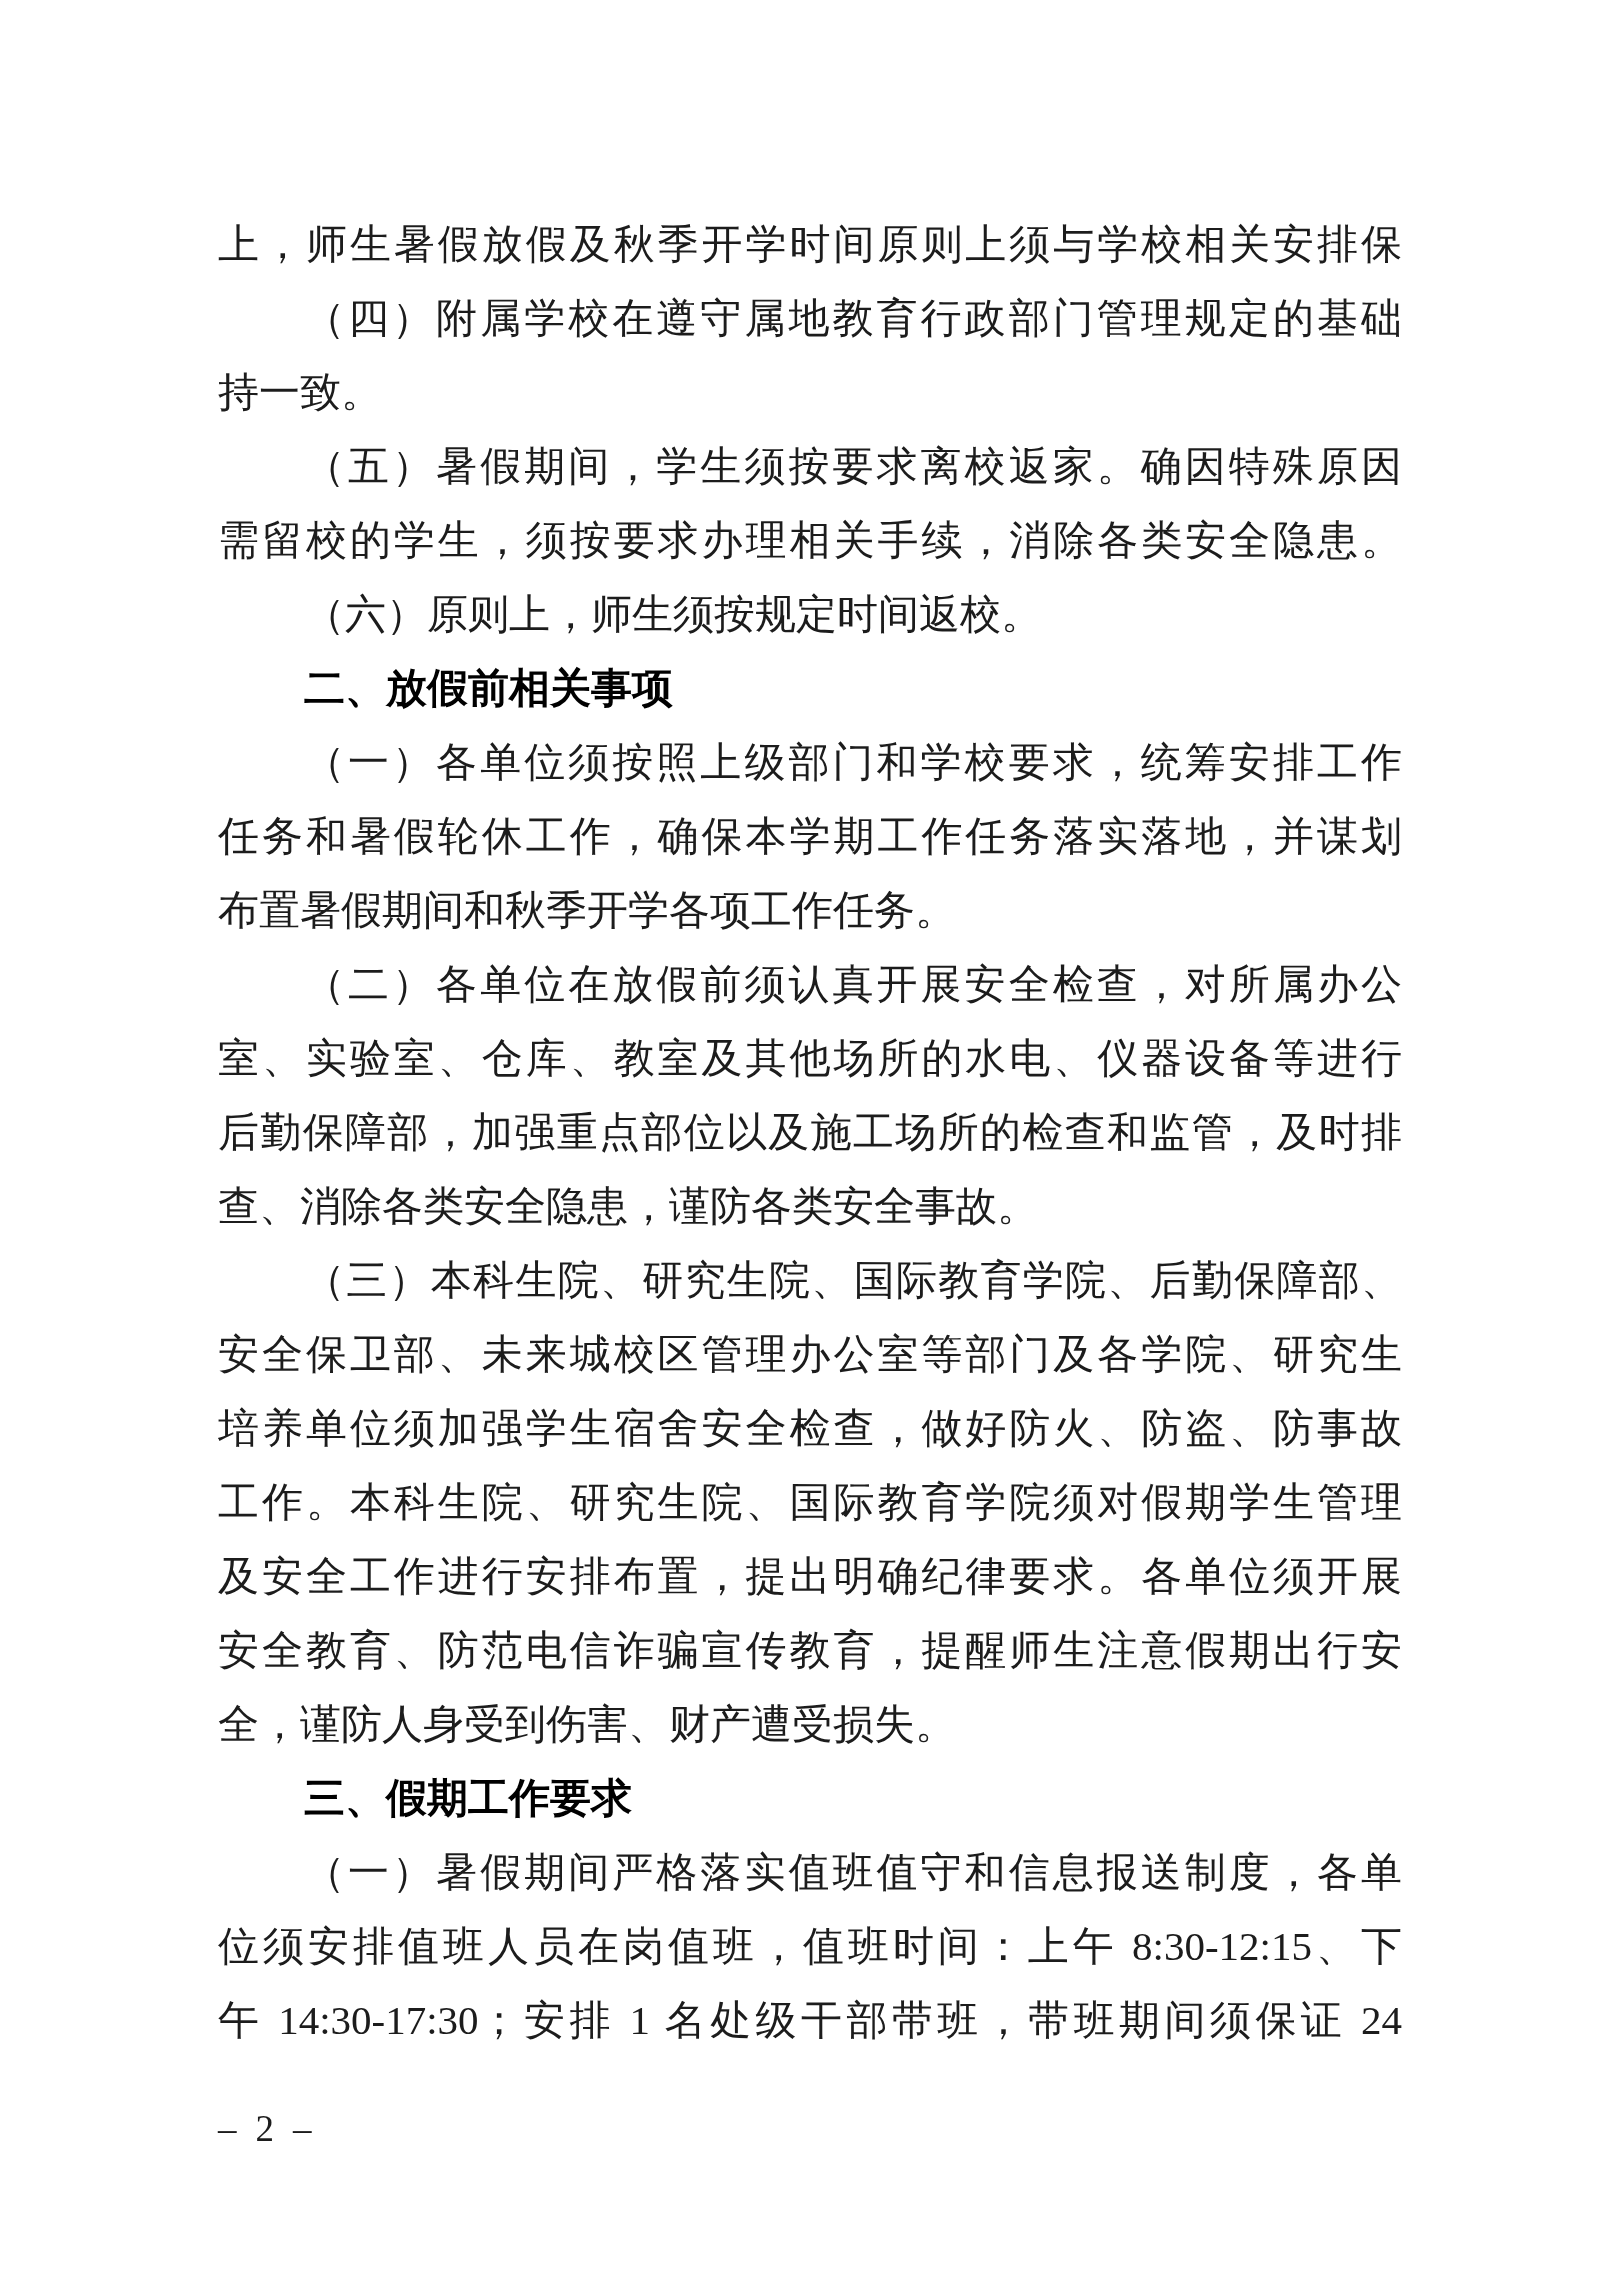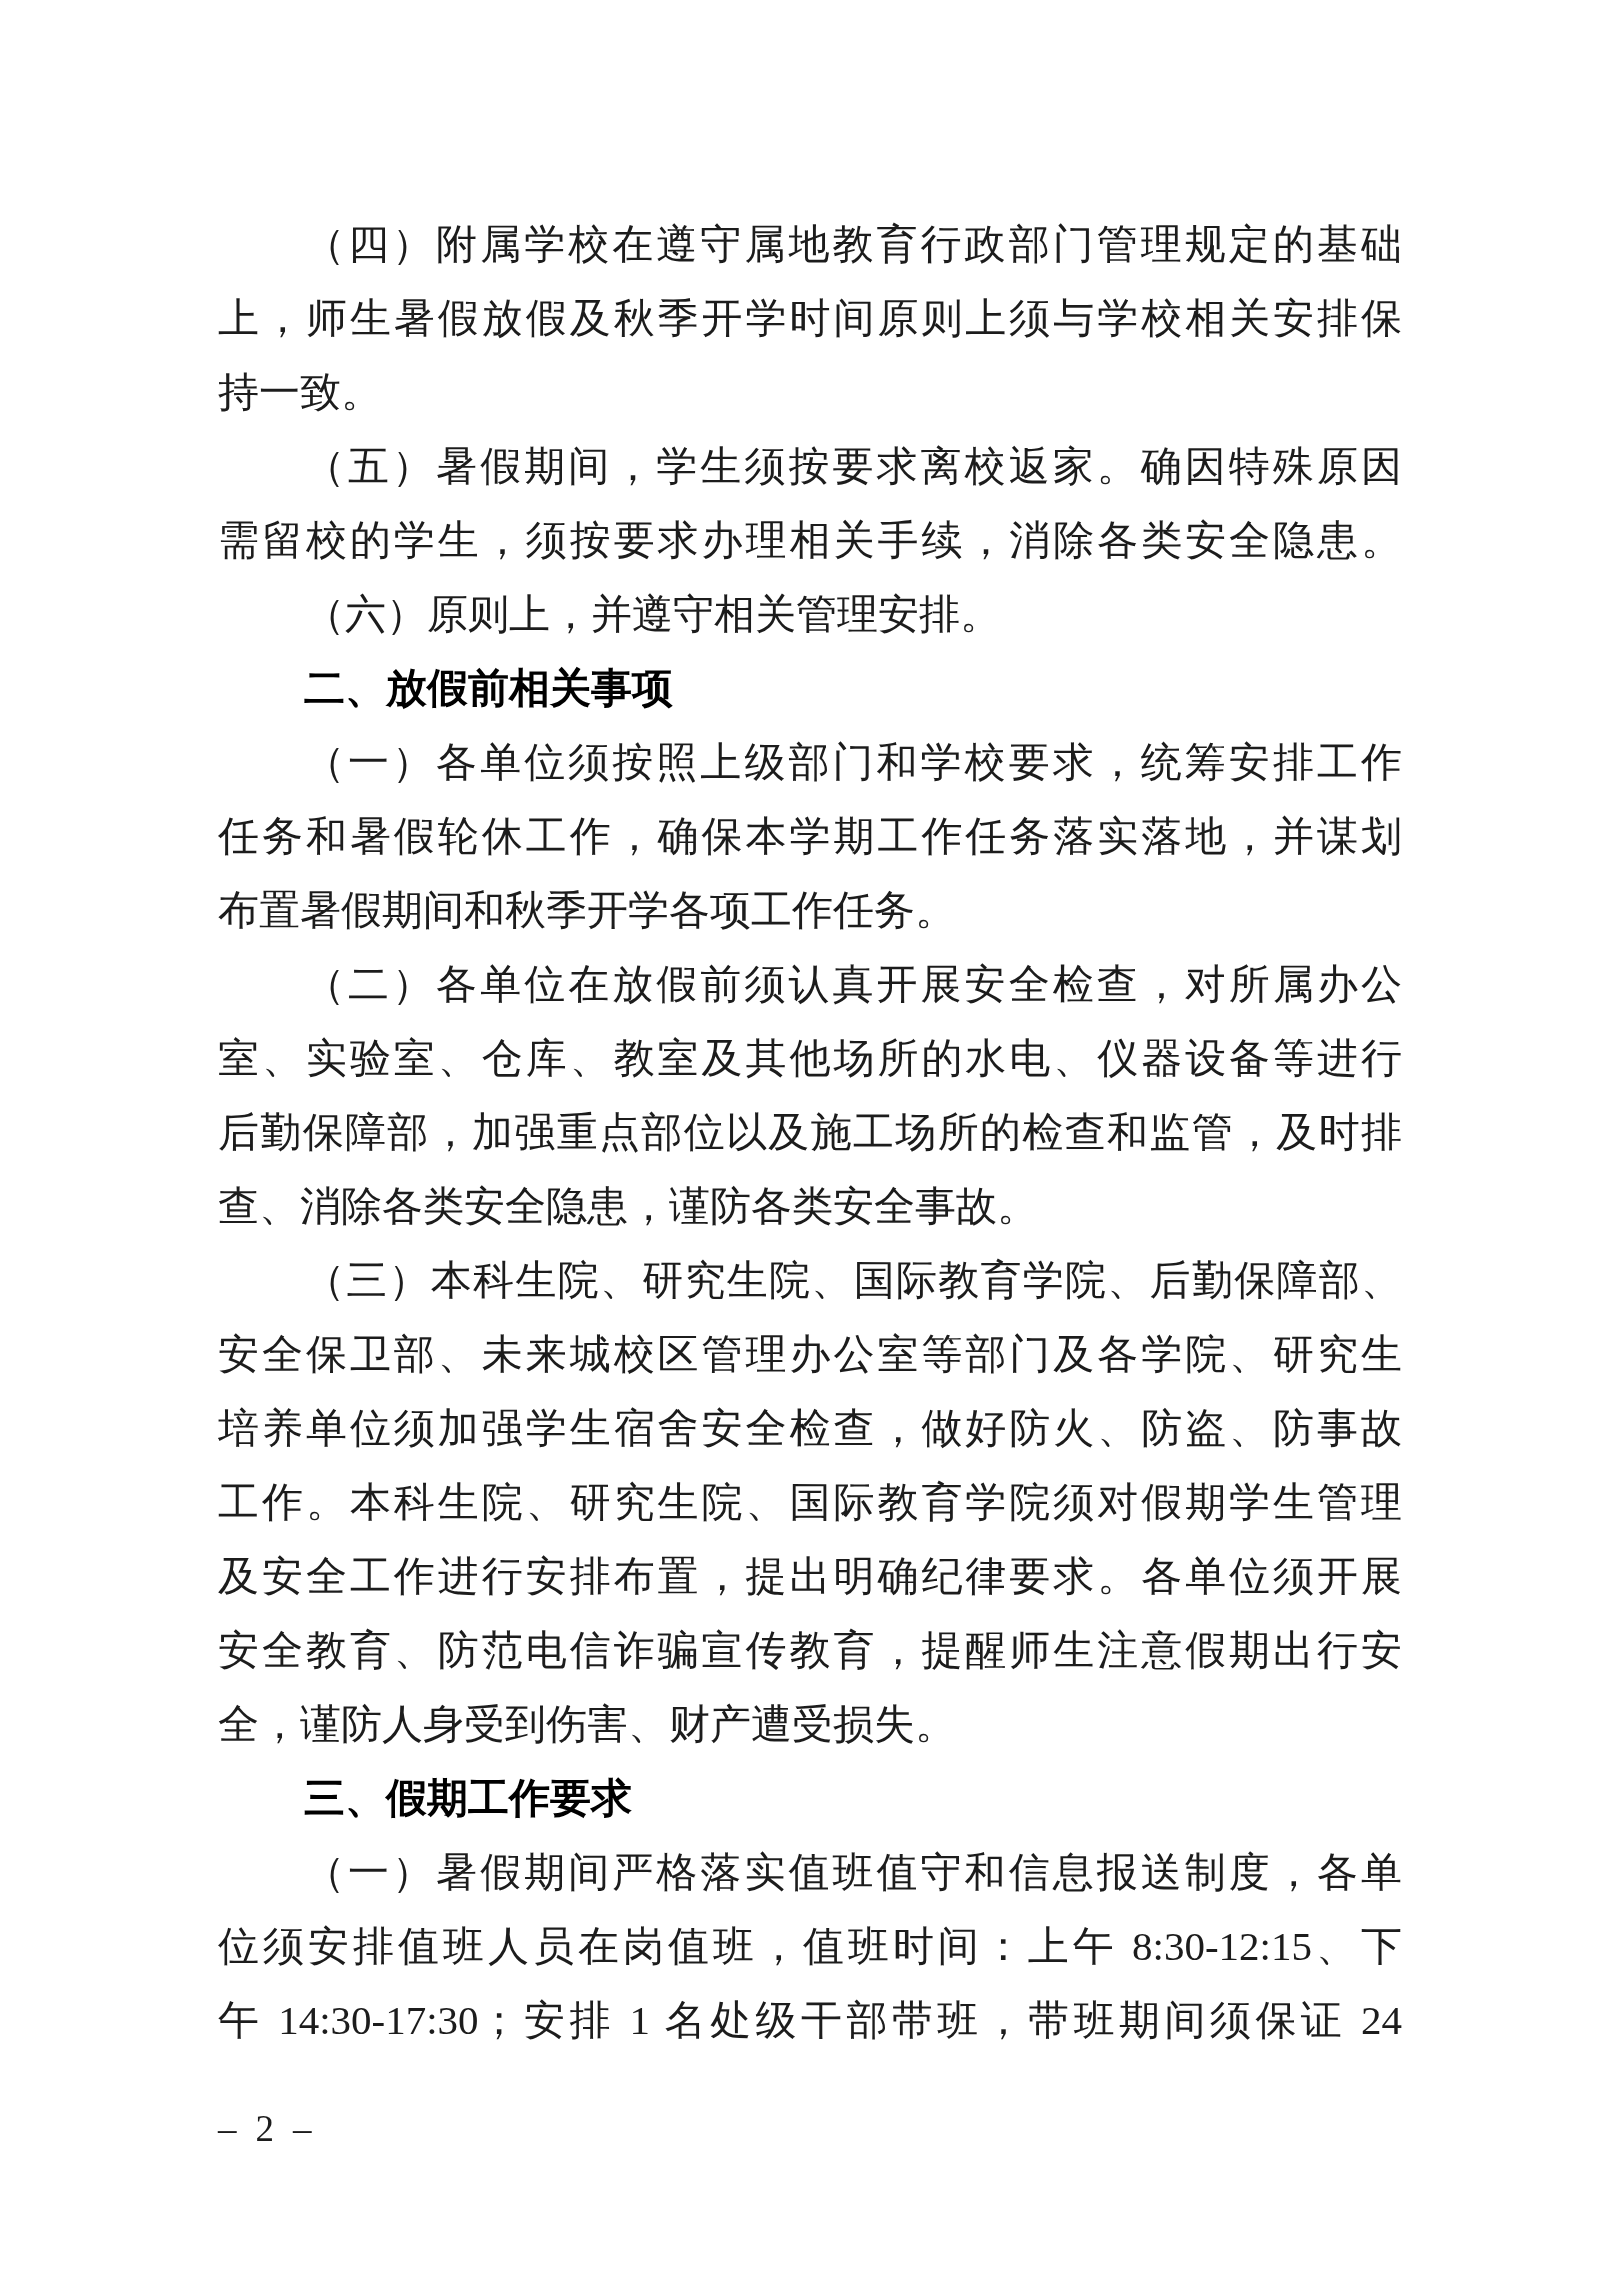--- a/index.html
+++ b/index.html
@@ -51,26 +51,26 @@
     letter-spacing: 4.9px;
     color: #1c1c1c;
     font-family: "Liberation Serif", "DejaVu Serif", serif;
   }
 </style>
 </head>
 <body>
 
 <div class="page">
   <main class="text-block">
+      <div class="line fill">上，师生暑假放假及秋季开学时间原则上须与学校相关安排保</div>
       <div class="line indent fill">（四）附属学校在遵守属地教育行政部门管理规定的基础</div>
-      <div class="line fill">上，师生暑假放假及秋季开学时间原则上须与学校相关安排保</div>
       <div class="line">持一致。</div>
       <div class="line indent fill">（五）暑假期间，学生须按要求离校返家。确因特殊原因</div>
       <div class="line fill">需留校的学生，须按要求办理相关手续，消除各类安全隐患。</div>
-      <div class="line indent">（六）原则上，并遵守相关管理安排。</div>
+      <div class="line indent">（六）原则上，师生须按规定时间返校。</div>
       <div class="line heading indent">二、放假前相关事项</div>
       <div class="line indent fill">（一）各单位须按照上级部门和学校要求，统筹安排工作</div>
       <div class="line fill">任务和暑假轮休工作，确保本学期工作任务落实落地，并谋划</div>
       <div class="line">布置暑假期间和秋季开学各项工作任务。</div>
       <div class="line indent fill">（二）各单位在放假前须认真开展安全检查，对所属办公</div>
       <div class="line fill">室、实验室、仓库、教室及其他场所的水电、仪器设备等进行</div>
       <div class="line fill">后勤保障部，加强重点部位以及施工场所的检查和监管，及时排</div>
       <div class="line">查、消除各类安全隐患，谨防各类安全事故。</div>
       <div class="line indent fill">（三）本科生院、研究生院、国际教育学院、后勤保障部、</div>
       <div class="line fill">安全保卫部、未来城校区管理办公室等部门及各学院、研究生</div>

